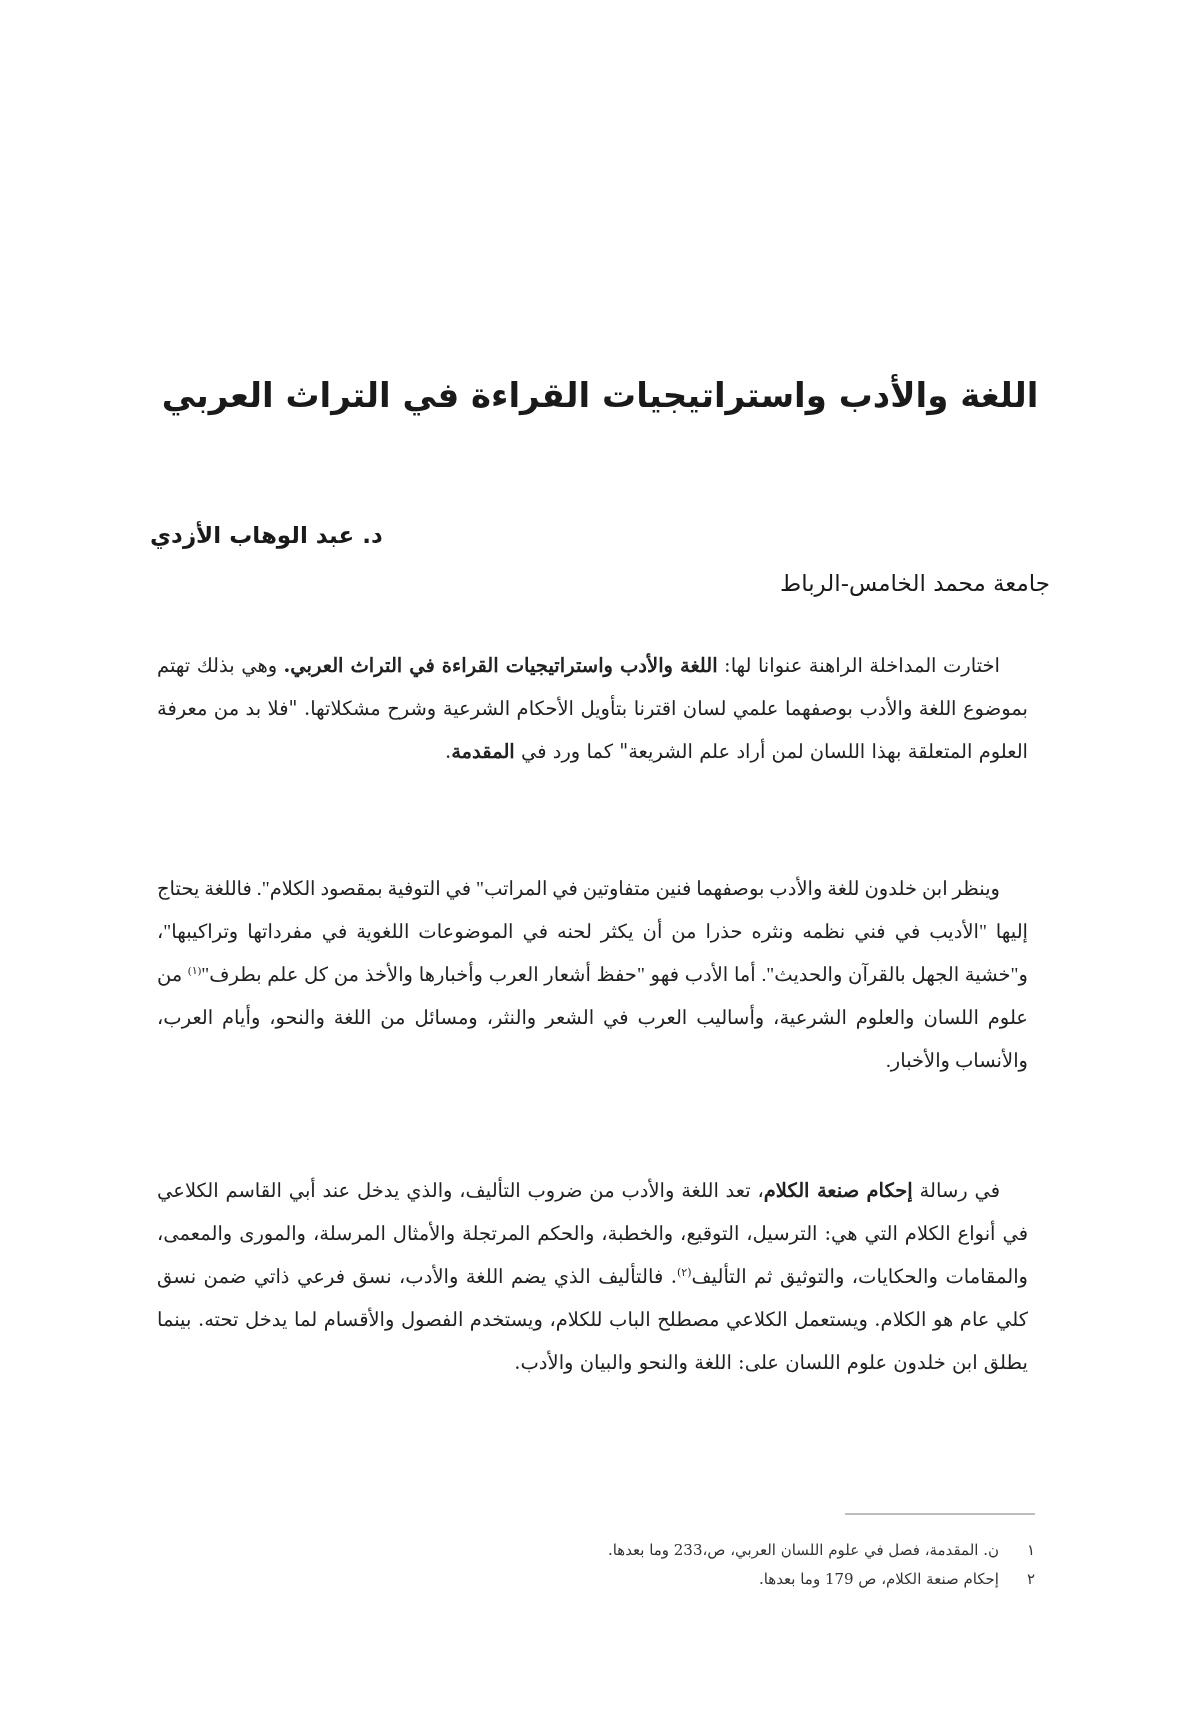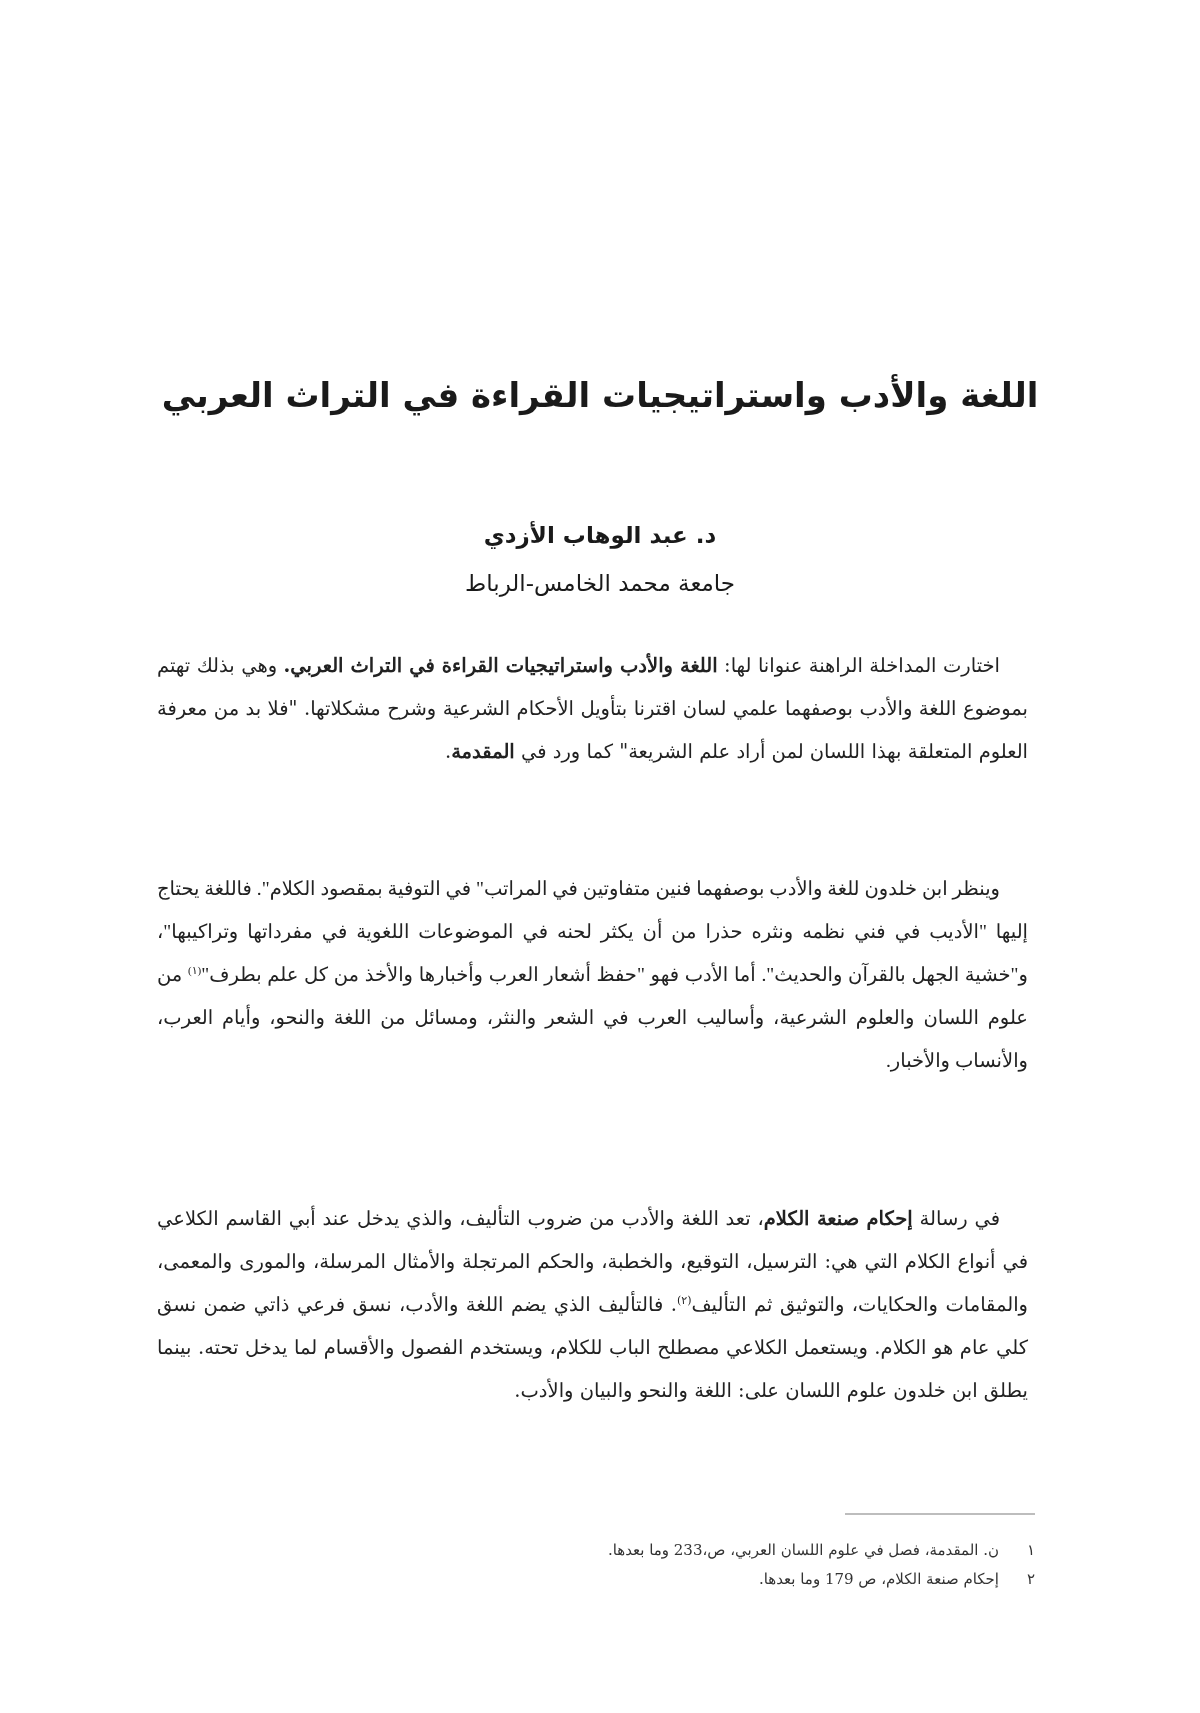--- a/index.html
+++ b/index.html
@@ -7,34 +7,34 @@
     width: 1200px; height: 1713px; position: relative; overflow: hidden;
     font-family: "DejaVu Sans", sans-serif; color: #1e1e1e;
   }
   .page { position: absolute; left: 0; top: 0; width: 1036px; height: 1713px; }
   .title {
     position: absolute; top: 352px; left: 150px; width: 900px; text-align: center;
     direction: rtl; font-family: "DejaVu Sans", sans-serif; font-weight: bold;
     font-size: 34px; color: #1a1a1a; letter-spacing: 0;
   }
   .author {
-    position: absolute; top: 522px; left: 150px; width: 900px; text-align: center;
+    position: absolute; top: 522px; left: 150px; width: 900px; text-align: left;
     direction: rtl; font-weight: bold; font-size: 23px; color: #1a1a1a;
   }
   .affil {
-    position: absolute; top: 570px; left: 150px; width: 900px; text-align: center;
+    position: absolute; top: 570px; left: 150px; width: 900px; 
     direction: rtl; font-size: 23px; color: #1a1a1a;
   }
   .body {
     position: absolute; left: 145px; width: 895px; direction: rtl; text-align: justify;
     font-family: "DejaVu Serif", serif; font-size: 19.5px; line-height: 43px; color: #222;
   }
   .p1 { top: 632px; }
   .p2 { top: 855px; font-family: Liberation Serif, serif; }
-  .p3 { top: 1185px; }
+  .p3 { top: 1157px; }
   .body p { margin: 12px; text-indent: 28px; text-align-last: right; }
   .bold { font-weight: bold; }
   sup { font-size: 11px; line-height: 0; }
   .rule {
     position: absolute; top: 1513px; left: 845px; width: 190px; height: 0;
     border-top: 2px solid #bdbdbd;
   }
   .footnotes {
     position: absolute; top: 1536px; left: 145px; width: 890px; direction: rtl;
     font-family: "DejaVu Serif", serif; font-size: 15px; line-height: 29px; color: #333;

